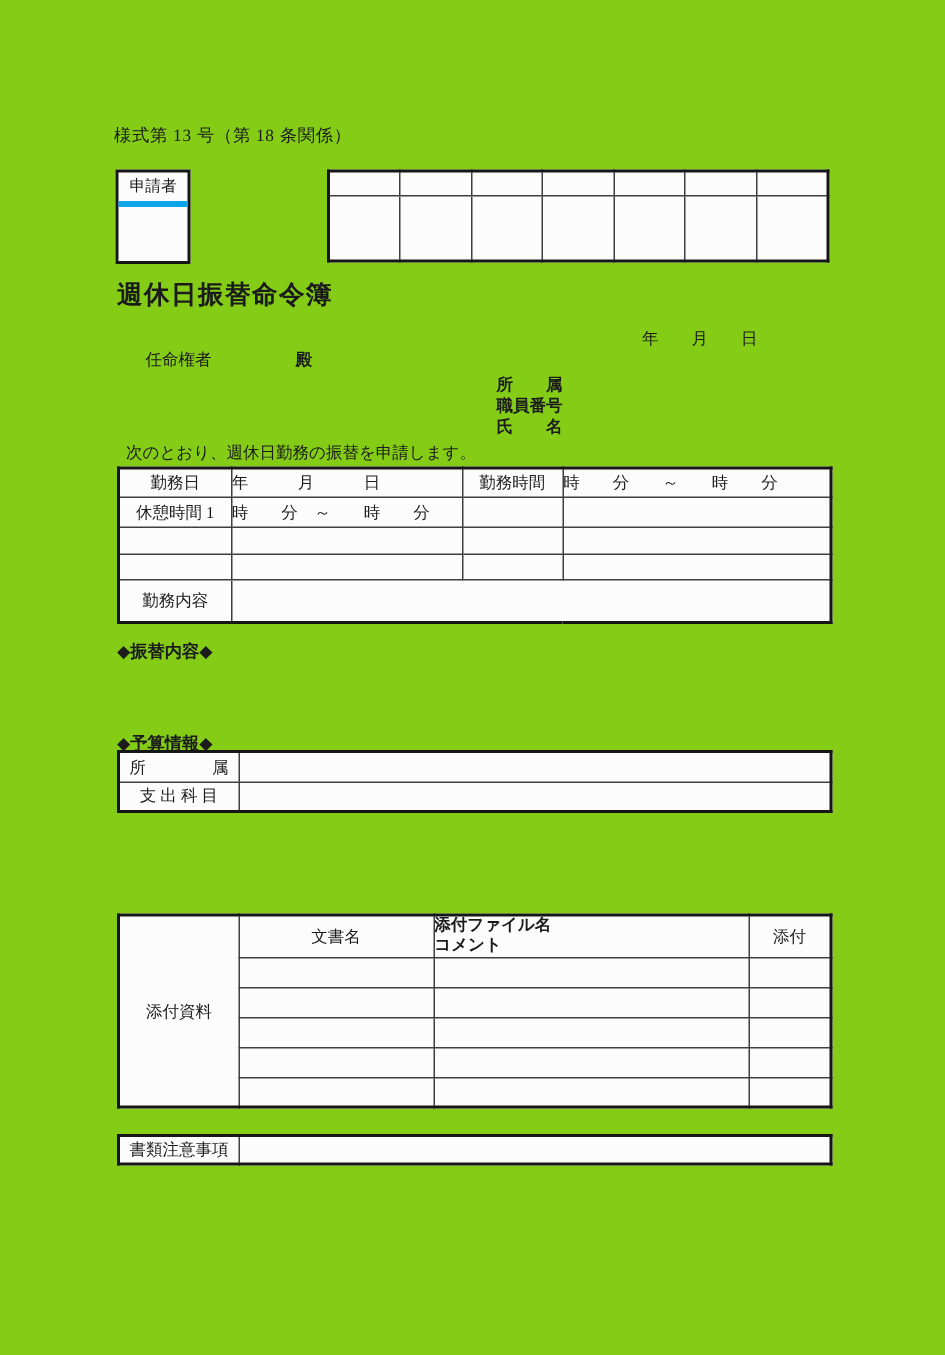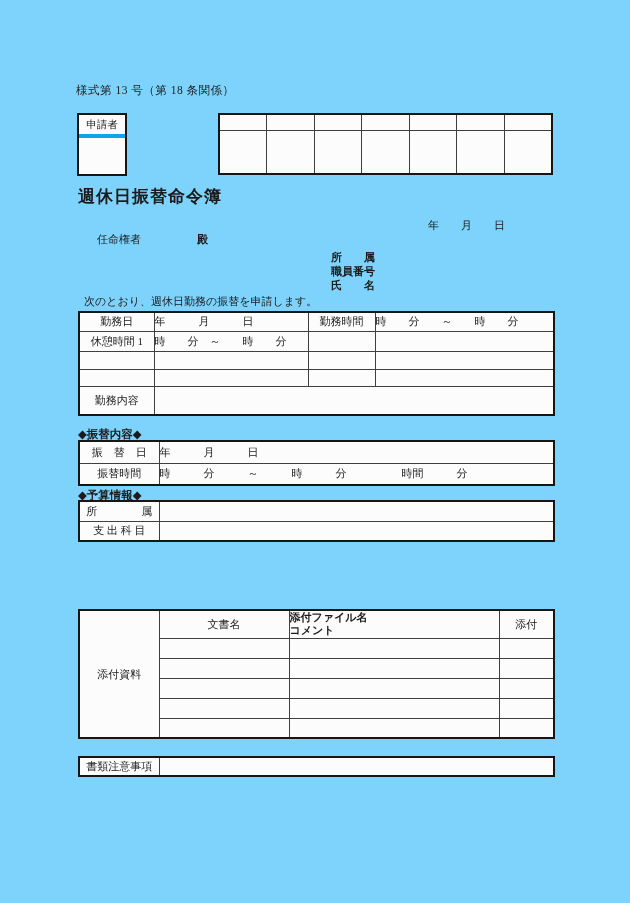--- a/index.html
+++ b/index.html
@@ -1,17 +1,17 @@
 <!DOCTYPE html>
 <html><head>
 <meta charset="utf-8">
 <style>
   html,body{margin:0;padding:0;background:#e8e8e8;}
   .page{
-    position:relative;width:630px;height:903px;background:#7dd3fc;
+    position:relative;width:630px;height:903px;background:#84cc16;
     font-family:"Liberation Serif","DejaVu Serif",serif;color:#1b1b1b;
     font-size:11px;overflow:hidden;margin:0 auto;
   }
   .abs{position:absolute;}
   .form-number{left:76px;top:83px;font-size:11.5px;letter-spacing:0.5px;}
   
   .applicant-box{left:77px;top:113px;width:50px;height:63px;border:2px solid #161616;background:#fcfcfc;box-sizing:border-box;}
   .applicant-label{height:19px;line-height:19px;border-bottom:4px solid #0ea5e9;text-align:center;font-size:10.5px;}
   
   table.bt{border-collapse:collapse;table-layout:fixed;position:absolute;border:2px solid #161616;background:#fcfcfc;}
@@ -153,36 +153,20 @@
     </tr>
     <tr class="r5">
       <th class="lab">勤務内容</th>
       <td colspan="3"></td>
     </tr>
   </tbody>
     </table>
 
   <div class="abs sec-head sh1">◆振替内容◆</div>
 
-  <table class="bt subst">
-    <colgroup>
-        <col style="width:80px">
-        <col style="width:395px">
-      </colgroup>
-    <tbody>
-        <tr>
-      <th class="lab">振　替　日</th>
-      <td class="val pl36">年　　　月　　　日</td>
-    </tr>
-    <tr>
-      <th class="lab">振替時間</th>
-      <td class="val pl28">時　　　分　　　～　　　時　　　分　　　　　時間　　　分</td>
-    </tr>
-  </tbody>
-    </table>
 
   <div class="abs sec-head sh2">◆予算情報◆</div>
 
   <table class="bt budget">
     <colgroup>
         <col style="width:80px">
         <col style="width:395px">
       </colgroup>
     <tbody>
         <tr>

